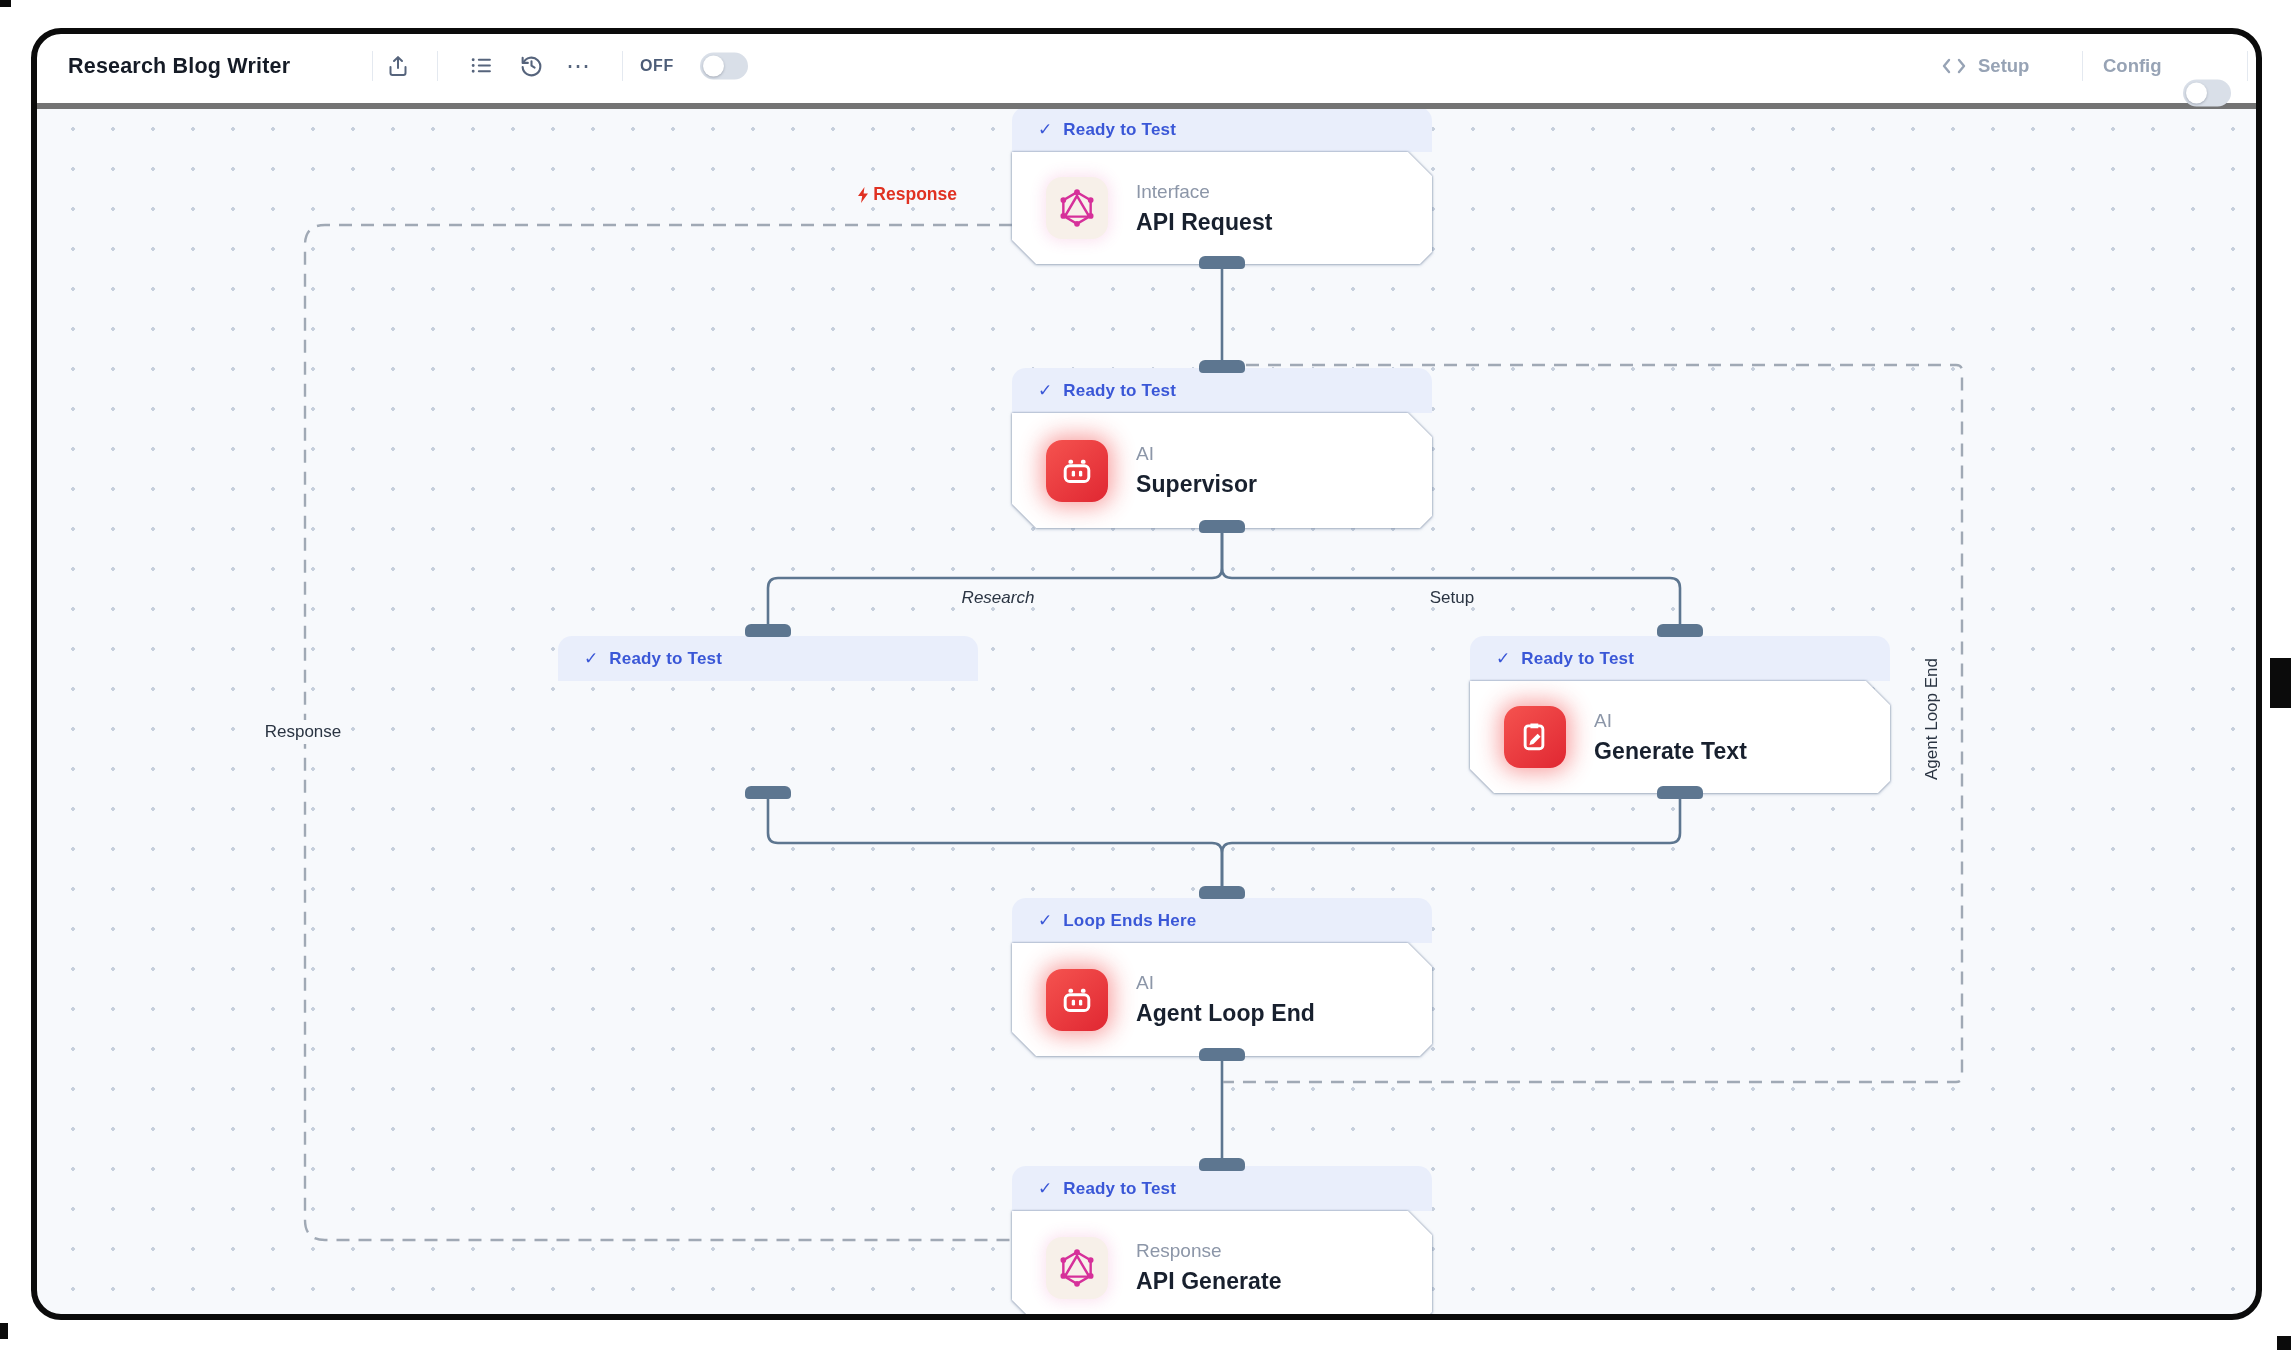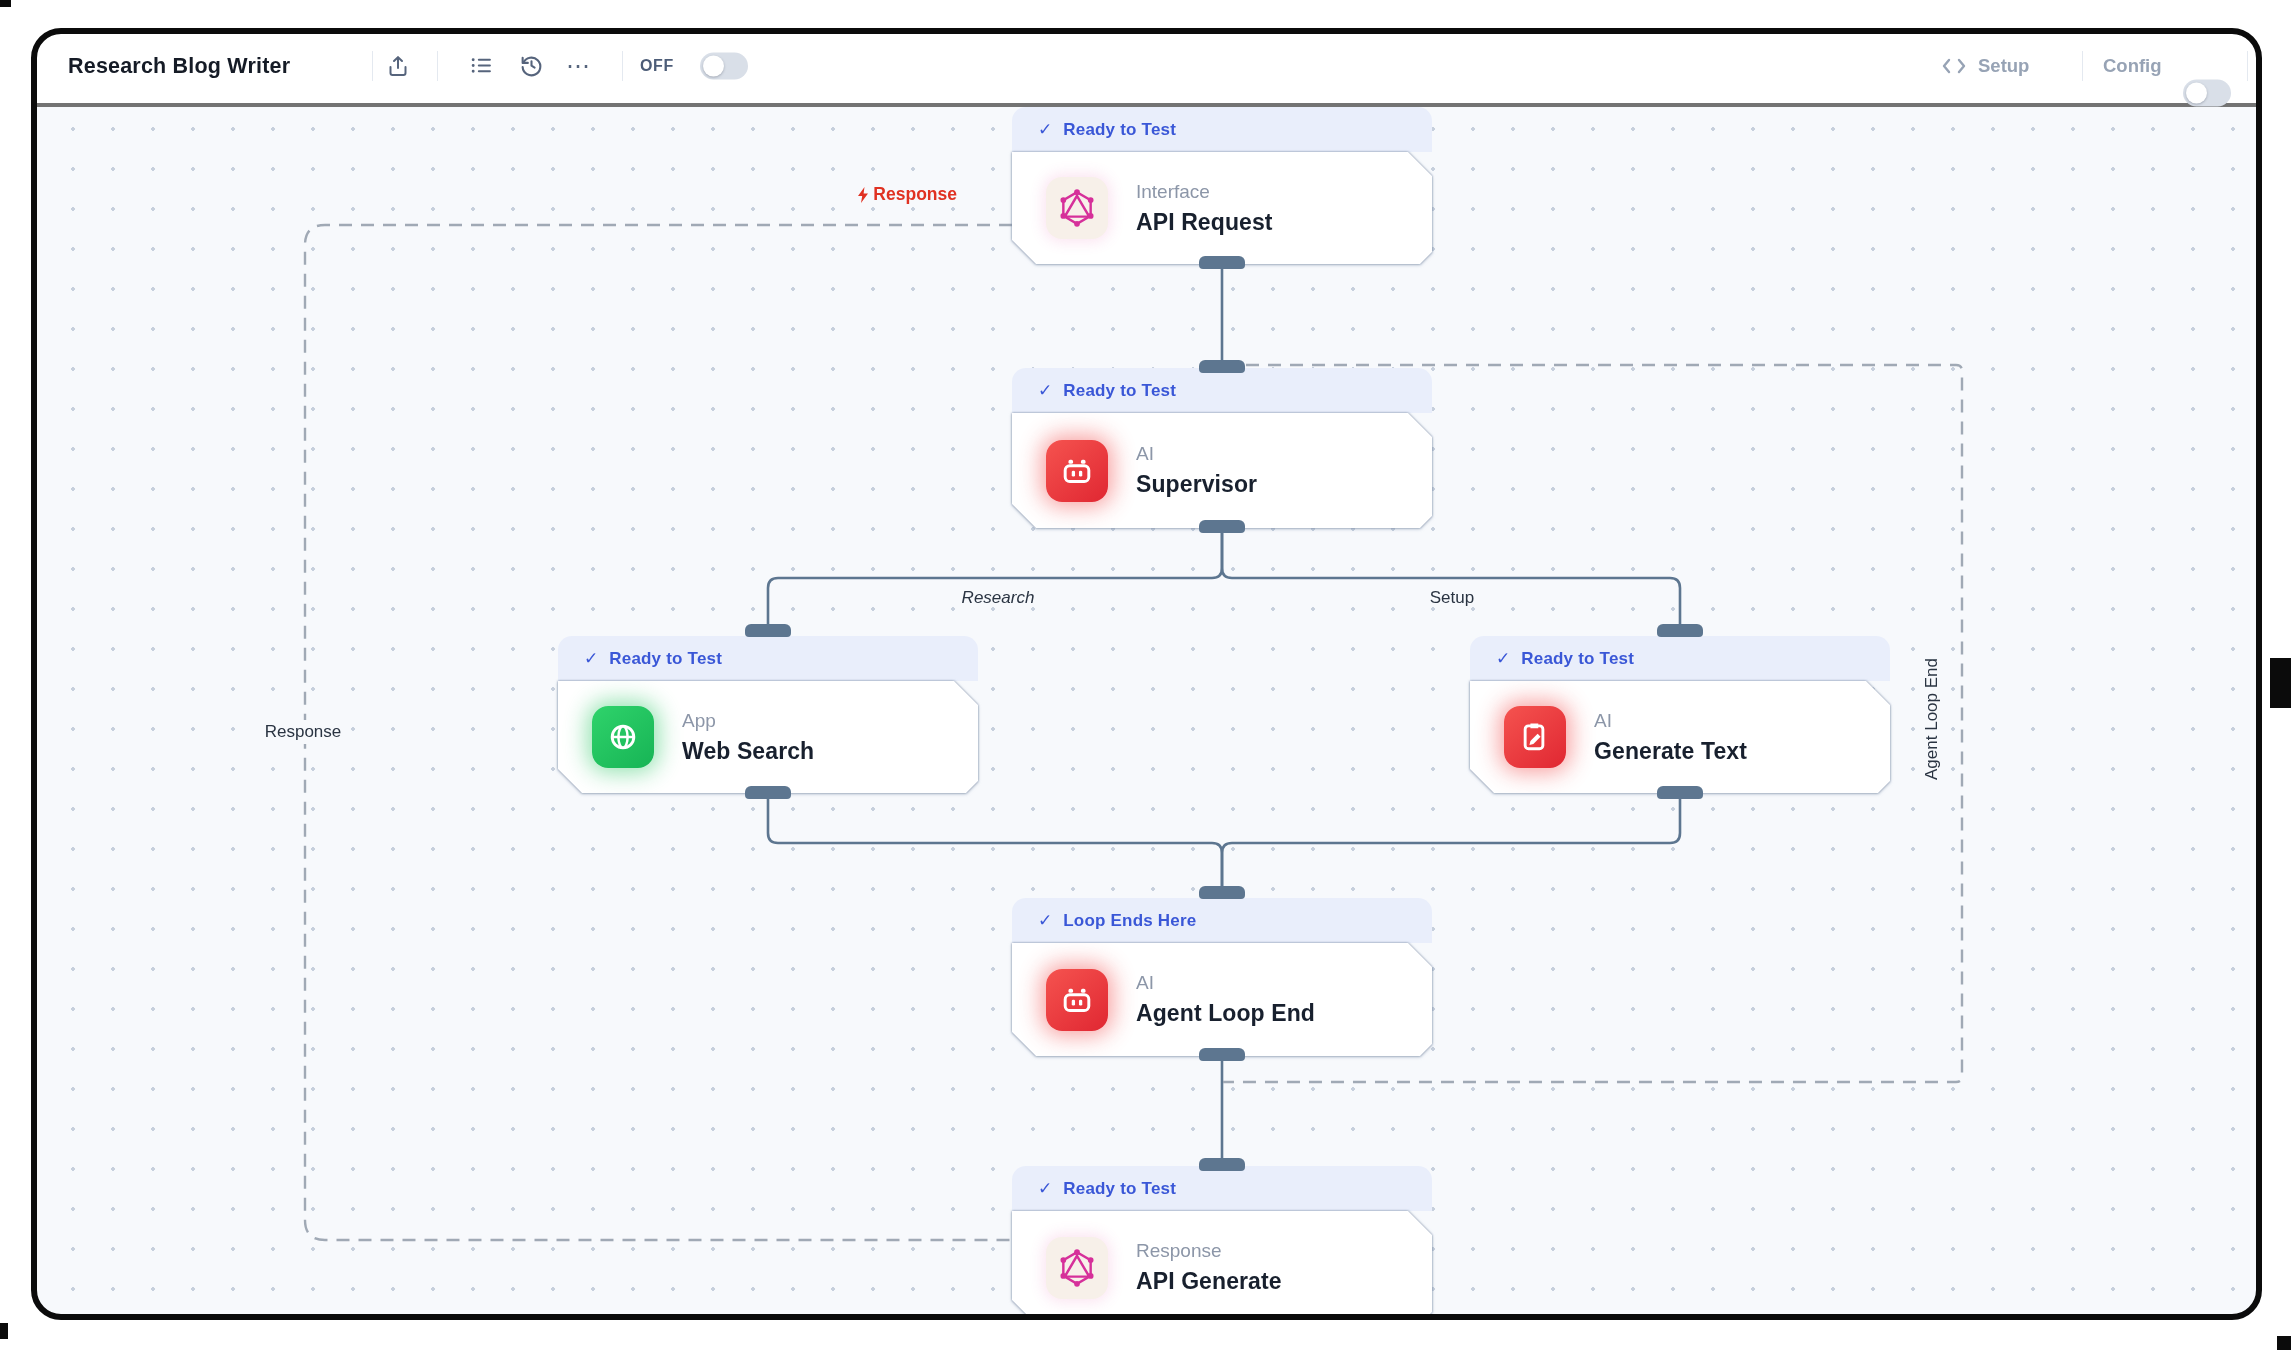--- a/index.html
+++ b/index.html
@@ -16,21 +16,21 @@
   .world{position:absolute;left:-34px;top:-31px;width:2291px;height:1350px;}
 
   
   .canvas{position:absolute;left:0;top:103px;width:2291px;height:1247px;background:#f7f9fc;
     background-image:radial-gradient(circle,#c7d0dd 1.7px,rgba(0,0,0,0) 1.8px);
     background-size:40px 40px;background-position:13px 6px;}
   svg.wires{position:absolute;left:0;top:0;z-index:1;}
 
   
   .topbar{position:absolute;left:0;top:28px;width:2291px;height:75px;background:#ffffff;
-    border-bottom:4px solid #737373;z-index:5;}
+    border-bottom:6px solid #737373;z-index:5;}
   .tb{position:absolute;top:50%;transform:translateY(-50%);}
   .tb-title{font-size:21.5px;font-weight:700;color:#151b26;letter-spacing:.2px;}
   .tb-div{width:1px;height:30px;background:#e4e9f0;}
   .tb-ic{width:26px;height:26px;color:#56647c;display:flex;align-items:center;justify-content:center;}
   .tb-ellipsis{font-size:24px;color:#56647c;letter-spacing:1px;}
   .tb-off{font-size:16px;font-weight:700;color:#4d5d78;letter-spacing:.6px;}
   .toggle{width:48px;height:27px;border-radius:14px;background:#d9dfe8;position:relative;}
   .toggle .knob{position:absolute;left:3px;top:3px;width:21px;height:21px;border-radius:50%;
     background:#ffffff;box-shadow:0 1px 2.5px rgba(20,30,50,.28);}
   .tb-muted{font-size:18.5px;font-weight:600;color:#97a3b5;}
@@ -153,35 +153,20 @@
             </div>
     </div>
         </div>
   </div>
 
   <div class="node" style="left:558px;top:636px;">
     <div class="badge">
       <span class="chk">✓</span>
       <span class="btxt">Ready to Test</span>
     </div>
-    <div class="card-wrap">
-          <div class="card" style="height:112px;">
-      <div class="nicon green">
-        <svg width="42" height="42" viewBox="0 0 64 64" fill="none" stroke="#fff">
-          <circle cx="32" cy="32" r="16.5" stroke-width="4.4"></circle>
-          <ellipse cx="32" cy="32" rx="7" ry="16.5" stroke-width="3.8"></ellipse>
-          <line x1="15.5" y1="32" x2="48.5" y2="32" stroke-width="3.8"></line>
-        </svg>
-      </div>
-      <div>
-              <div class="ncat">App</div>
-           <div class="nttl">Web Search</div>
-            </div>
-    </div>
-        </div>
   </div>
 
   <div class="node" style="left:1470px;top:636px;">
     <div class="badge">
       <span class="chk">✓</span>
       <span class="btxt">Ready to Test</span>
     </div>
     <div class="card-wrap">
           <div class="card" style="height:112px;">
       <div class="nicon red">

